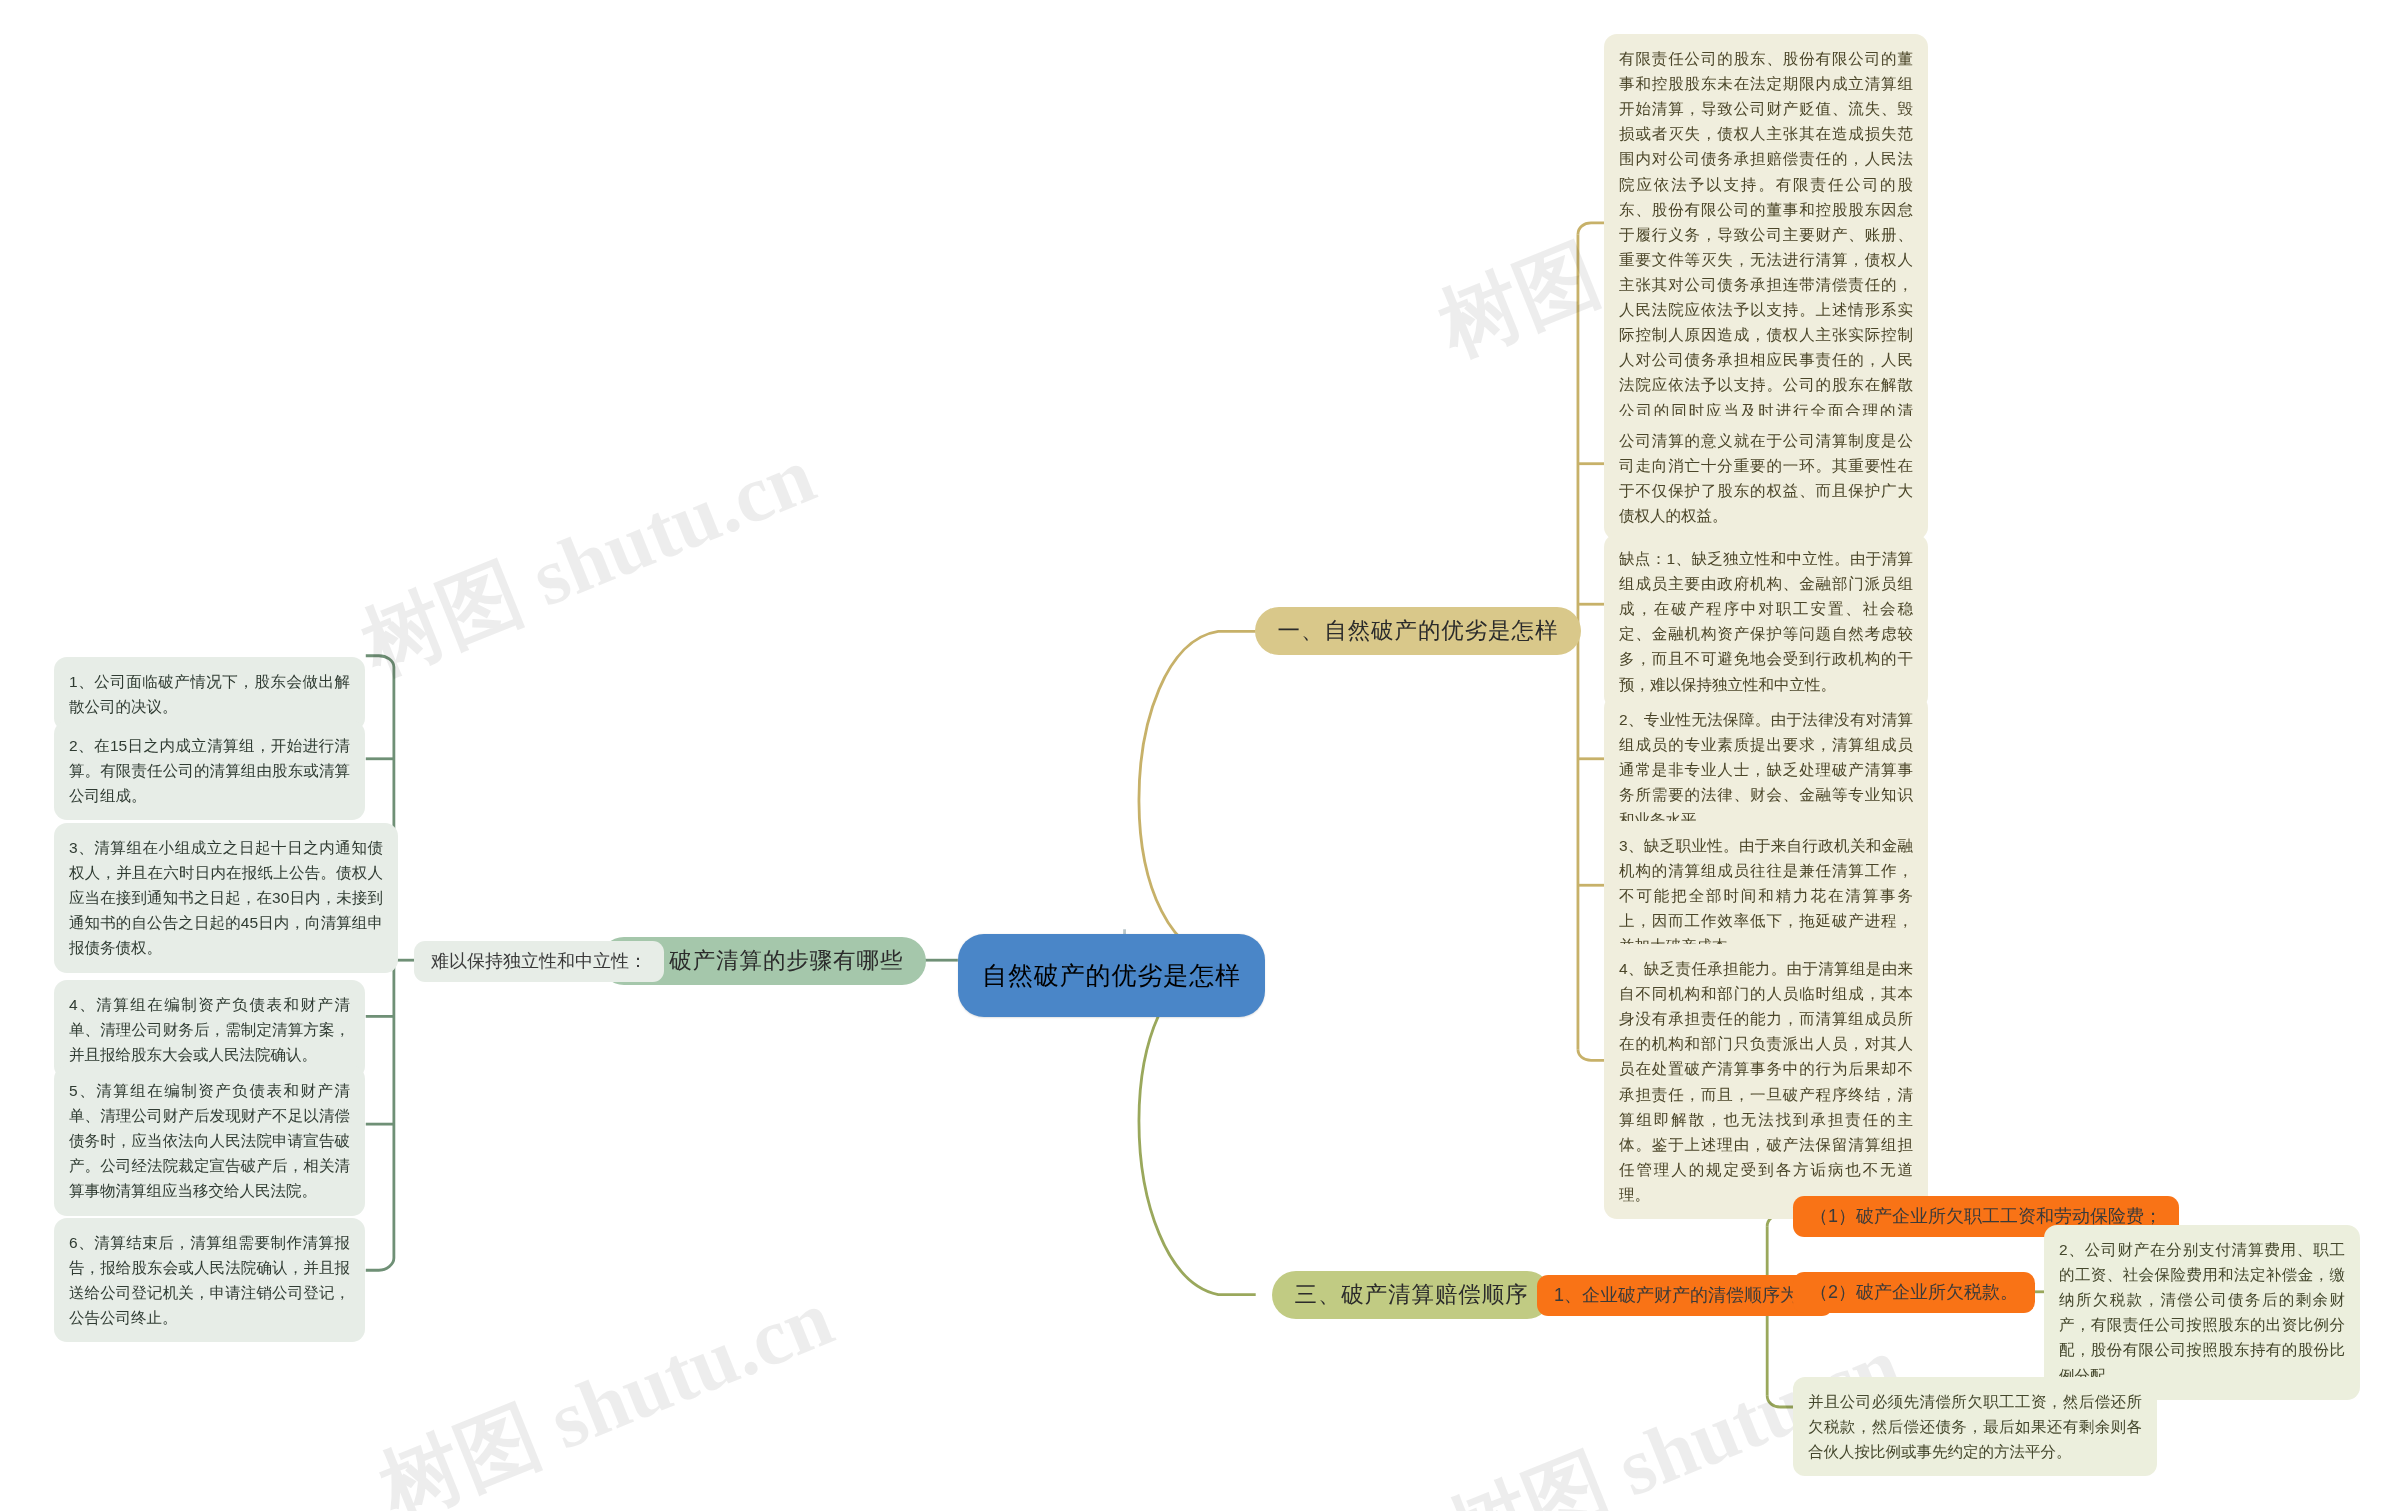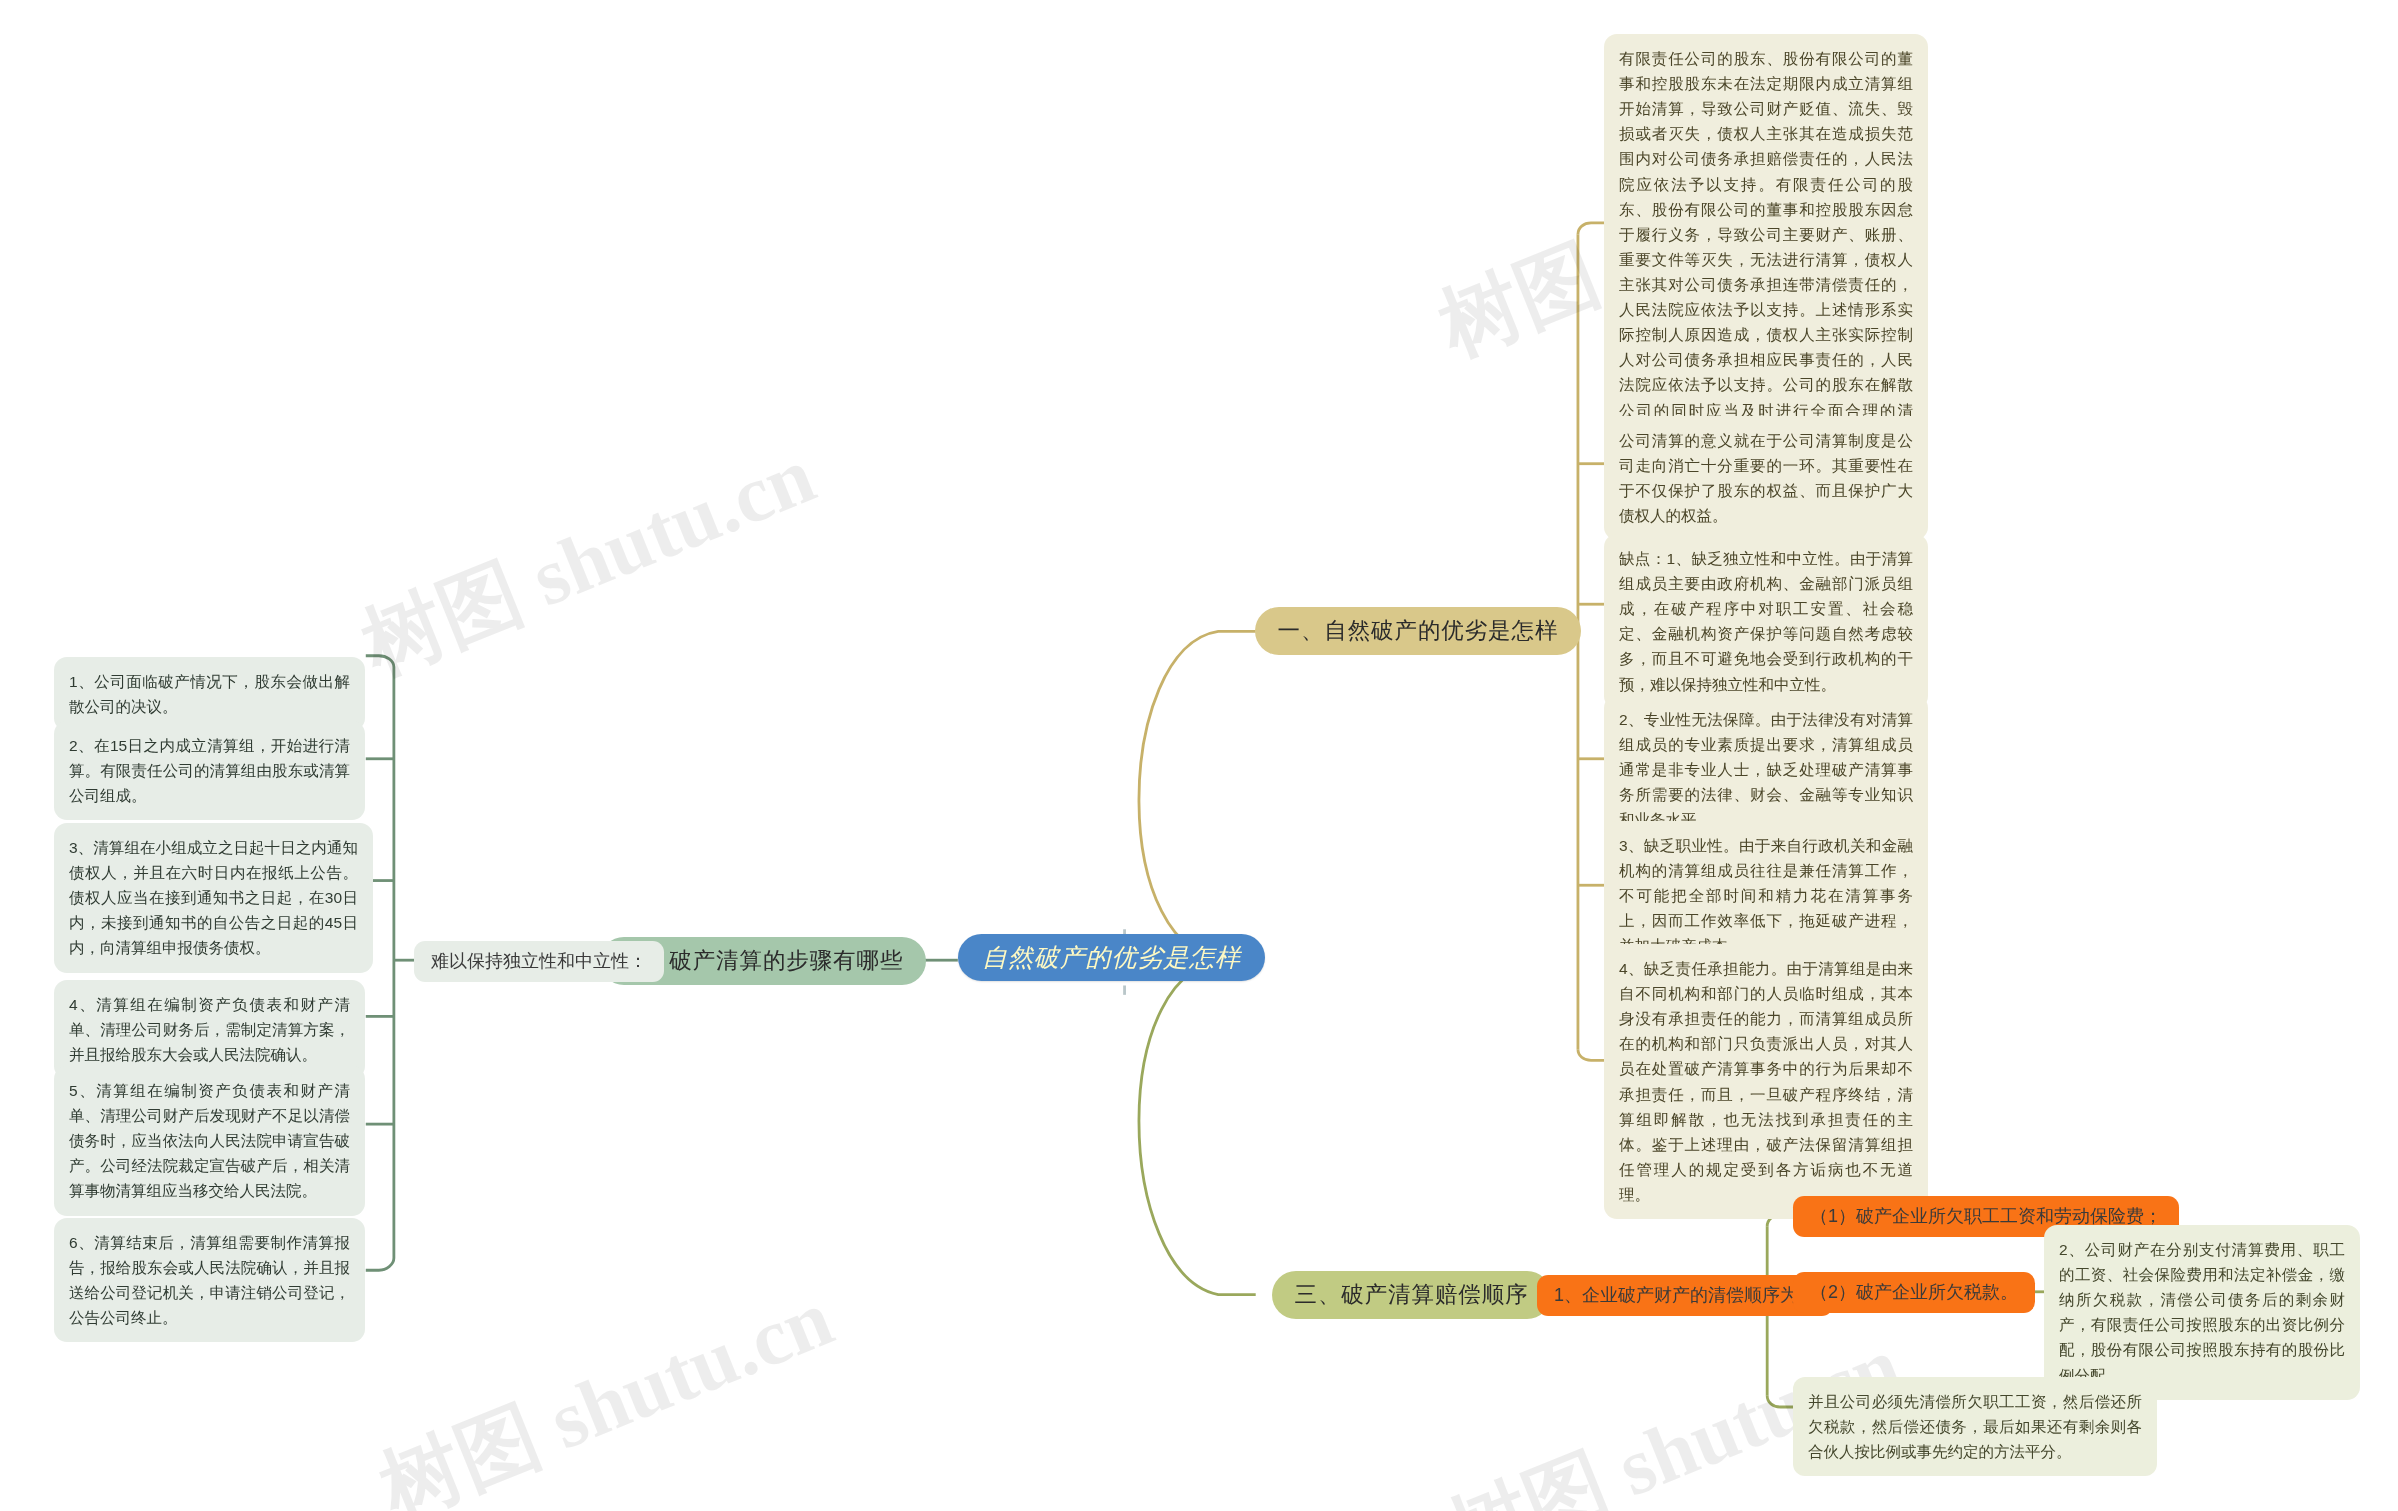--- a/index.html
+++ b/index.html
@@ -51,27 +51,26 @@
   }
   .node .txt {
     display: block;
     width: 100%;
   }
 
   
   .node-root {
     background: #4a86c8;
     border-radius: 26px;
-    padding: 7px 24px;
-    color: #fef9c3;
+    padding: 25px 24px;
+    color: #000000;
     font-size: 25px;
     letter-spacing: 0.9px;
     white-space: nowrap;
     box-shadow: 0 0.9px 1.9px rgba(0,0,0,.12);
-    font-style: italic;
   }
 
   
   .node-branch {
     border-radius: 24px;
     padding: 8.4px 22.5px;
     font-size: 22.5px;
     color: #2b2b2b;
     white-space: nowrap;
     letter-spacing: 0.9px;
@@ -202,21 +201,21 @@
 </div>
 
 <div class="node node-leaf leaf-green" style="left:54px; top:633px; width:311px;margin-top:24px;">
   <span class="txt">1、公司面临破产情况下，股东会做出解散公司的决议。</span>
 </div>
 
 <div class="node node-leaf leaf-green" style="left:54px; top:721px; width:311px;">
   <span class="txt">2、在15日之内成立清算组，开始进行清算。有限责任公司的清算组由股东或清算公司组成。</span>
 </div>
 
-<div class="node node-leaf leaf-green" style="left:54px; top:823px; width:319px;">
+<div class="node node-leaf leaf-green" style="left:54px; top:823px; width:344px;">
   <span class="txt">3、清算组在小组成立之日起十日之内通知债权人，并且在六时日内在报纸上公告。债权人应当在接到通知书之日起，在30日内，未接到通知书的自公告之日起的45日内，向清算组申报债务债权。</span>
 </div>
 
 <div class="node node-leaf leaf-green" style="left:54px; top:980px; width:311px;">
   <span class="txt">4、清算组在编制资产负债表和财产清单、清理公司财务后，需制定清算方案，并且报给股东大会或人民法院确认。</span>
 </div>
 
 <div class="node node-leaf leaf-green" style="left:54px; top:1066px; width:311px;">
   <span class="txt">5、清算组在编制资产负债表和财产清单、清理公司财产后发现财产不足以清偿债务时，应当依法向人民法院申请宣告破产。公司经法院裁定宣告破产后，相关清算事物清算组应当移交给人民法院。</span>
 </div>

